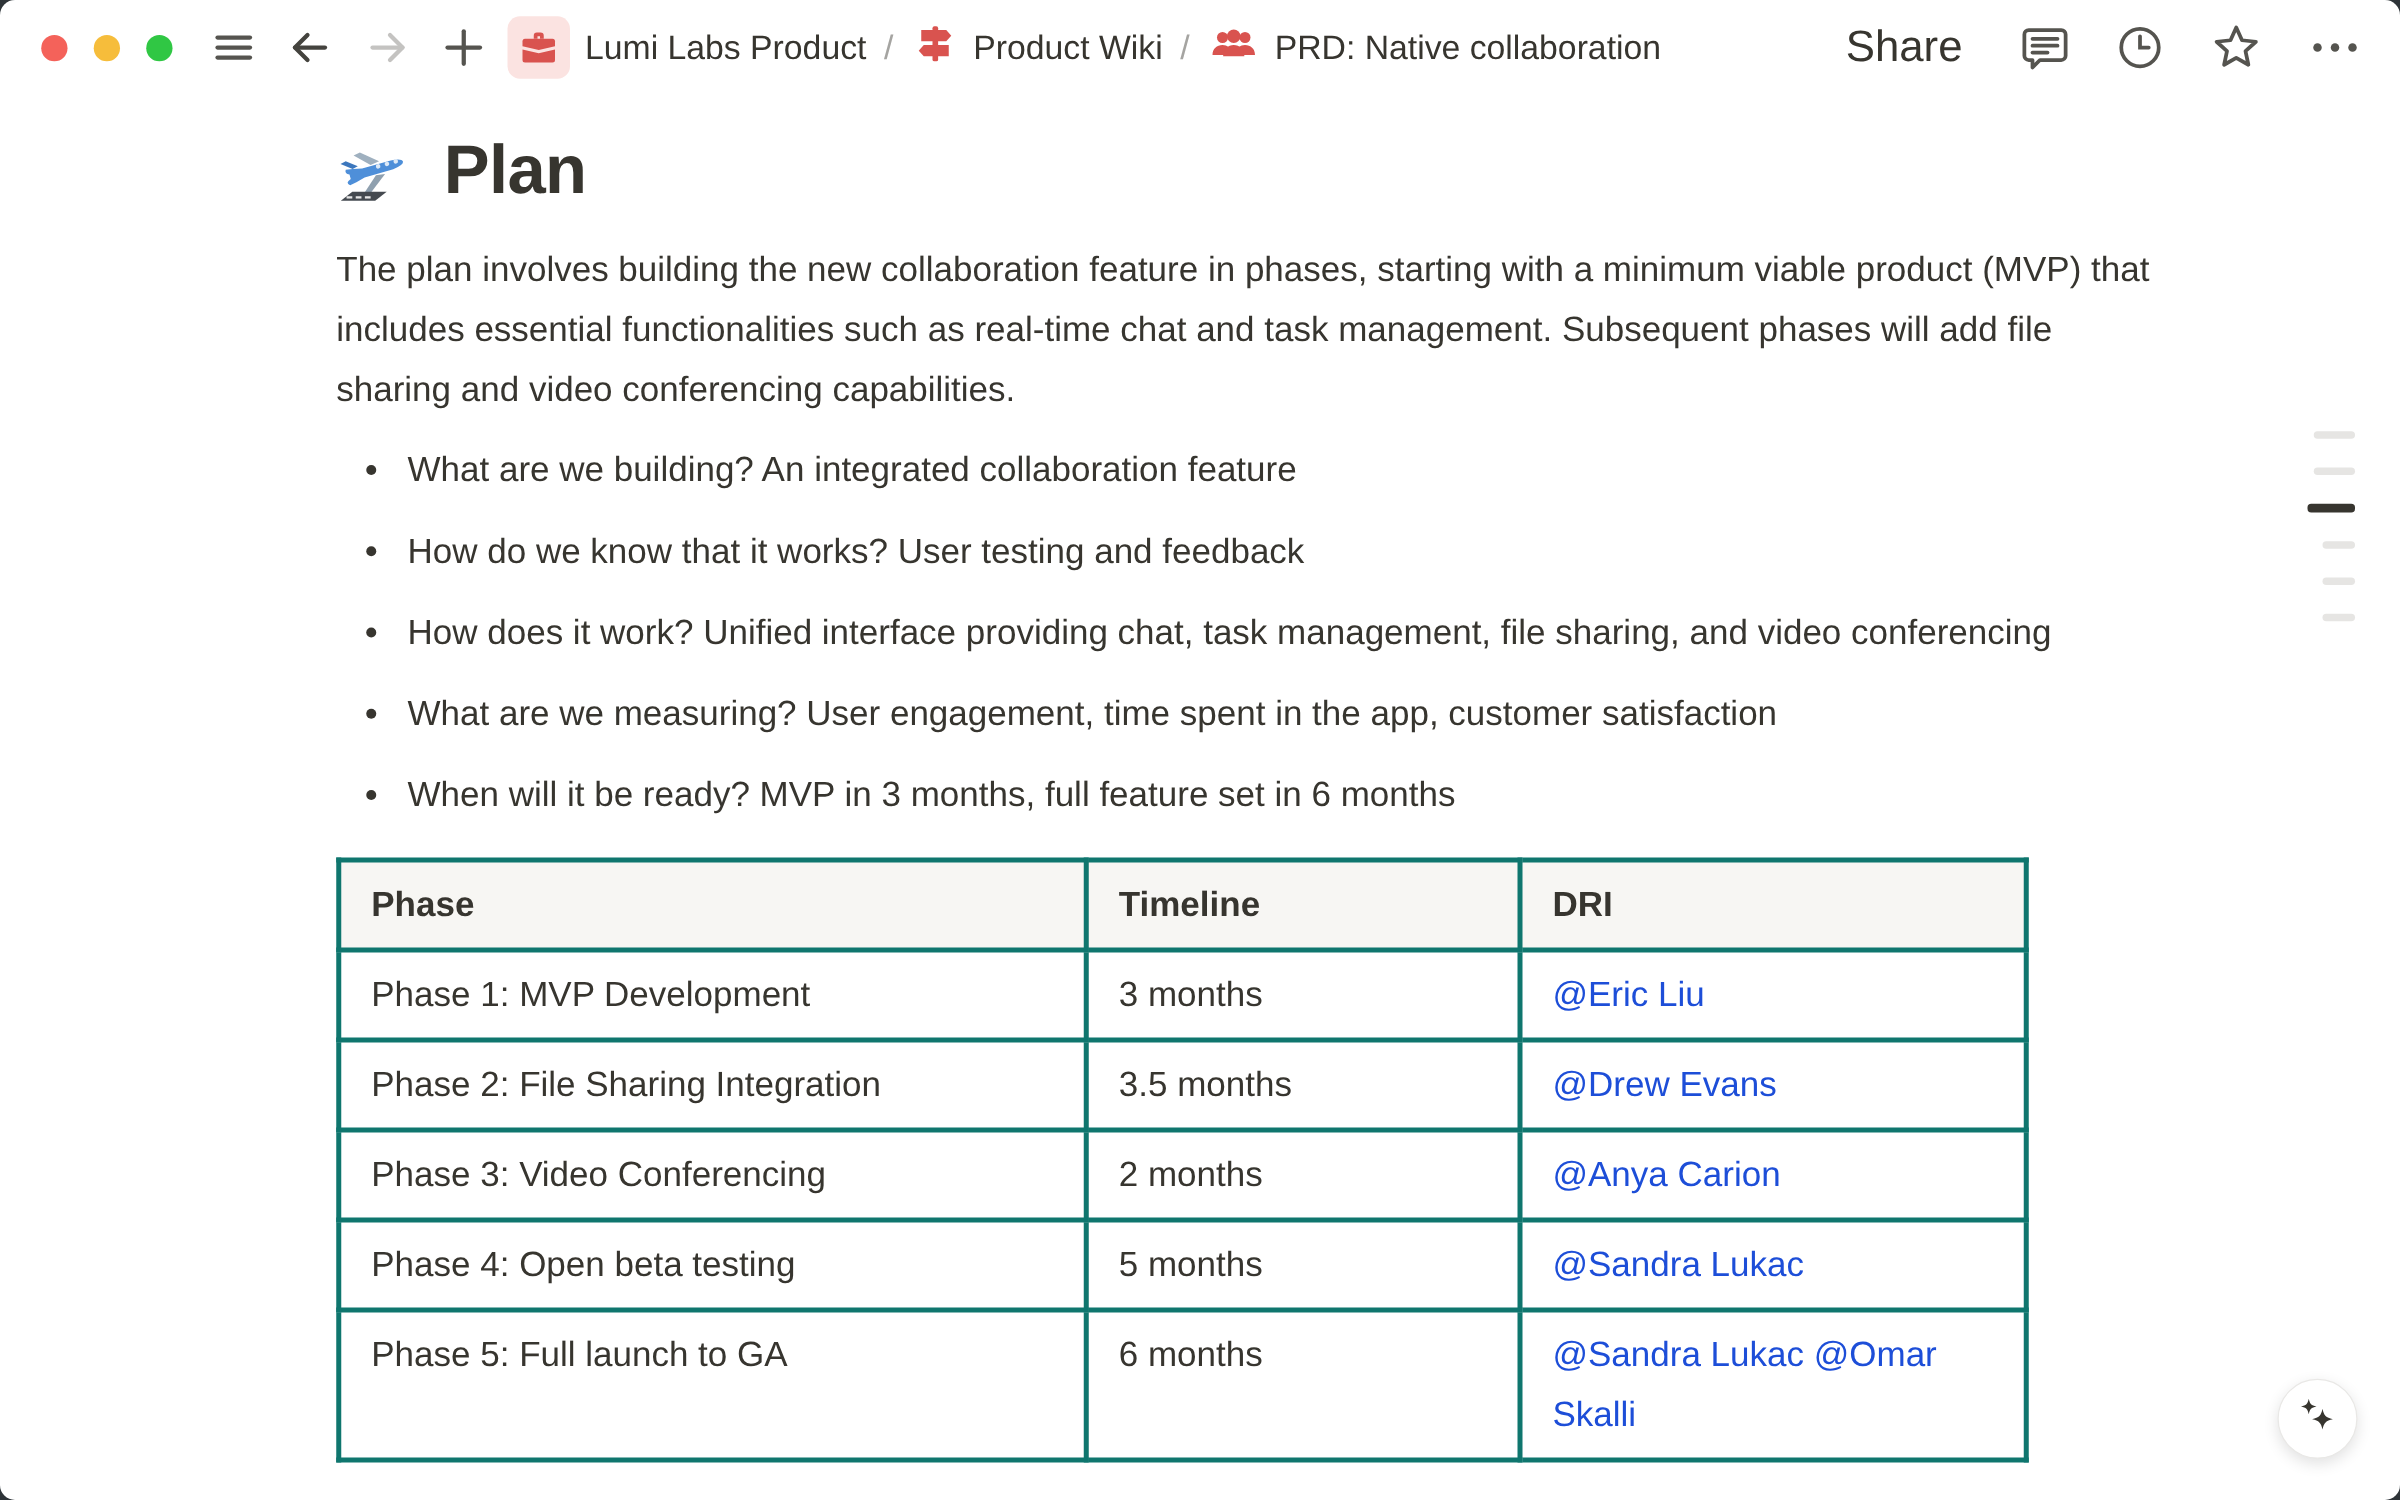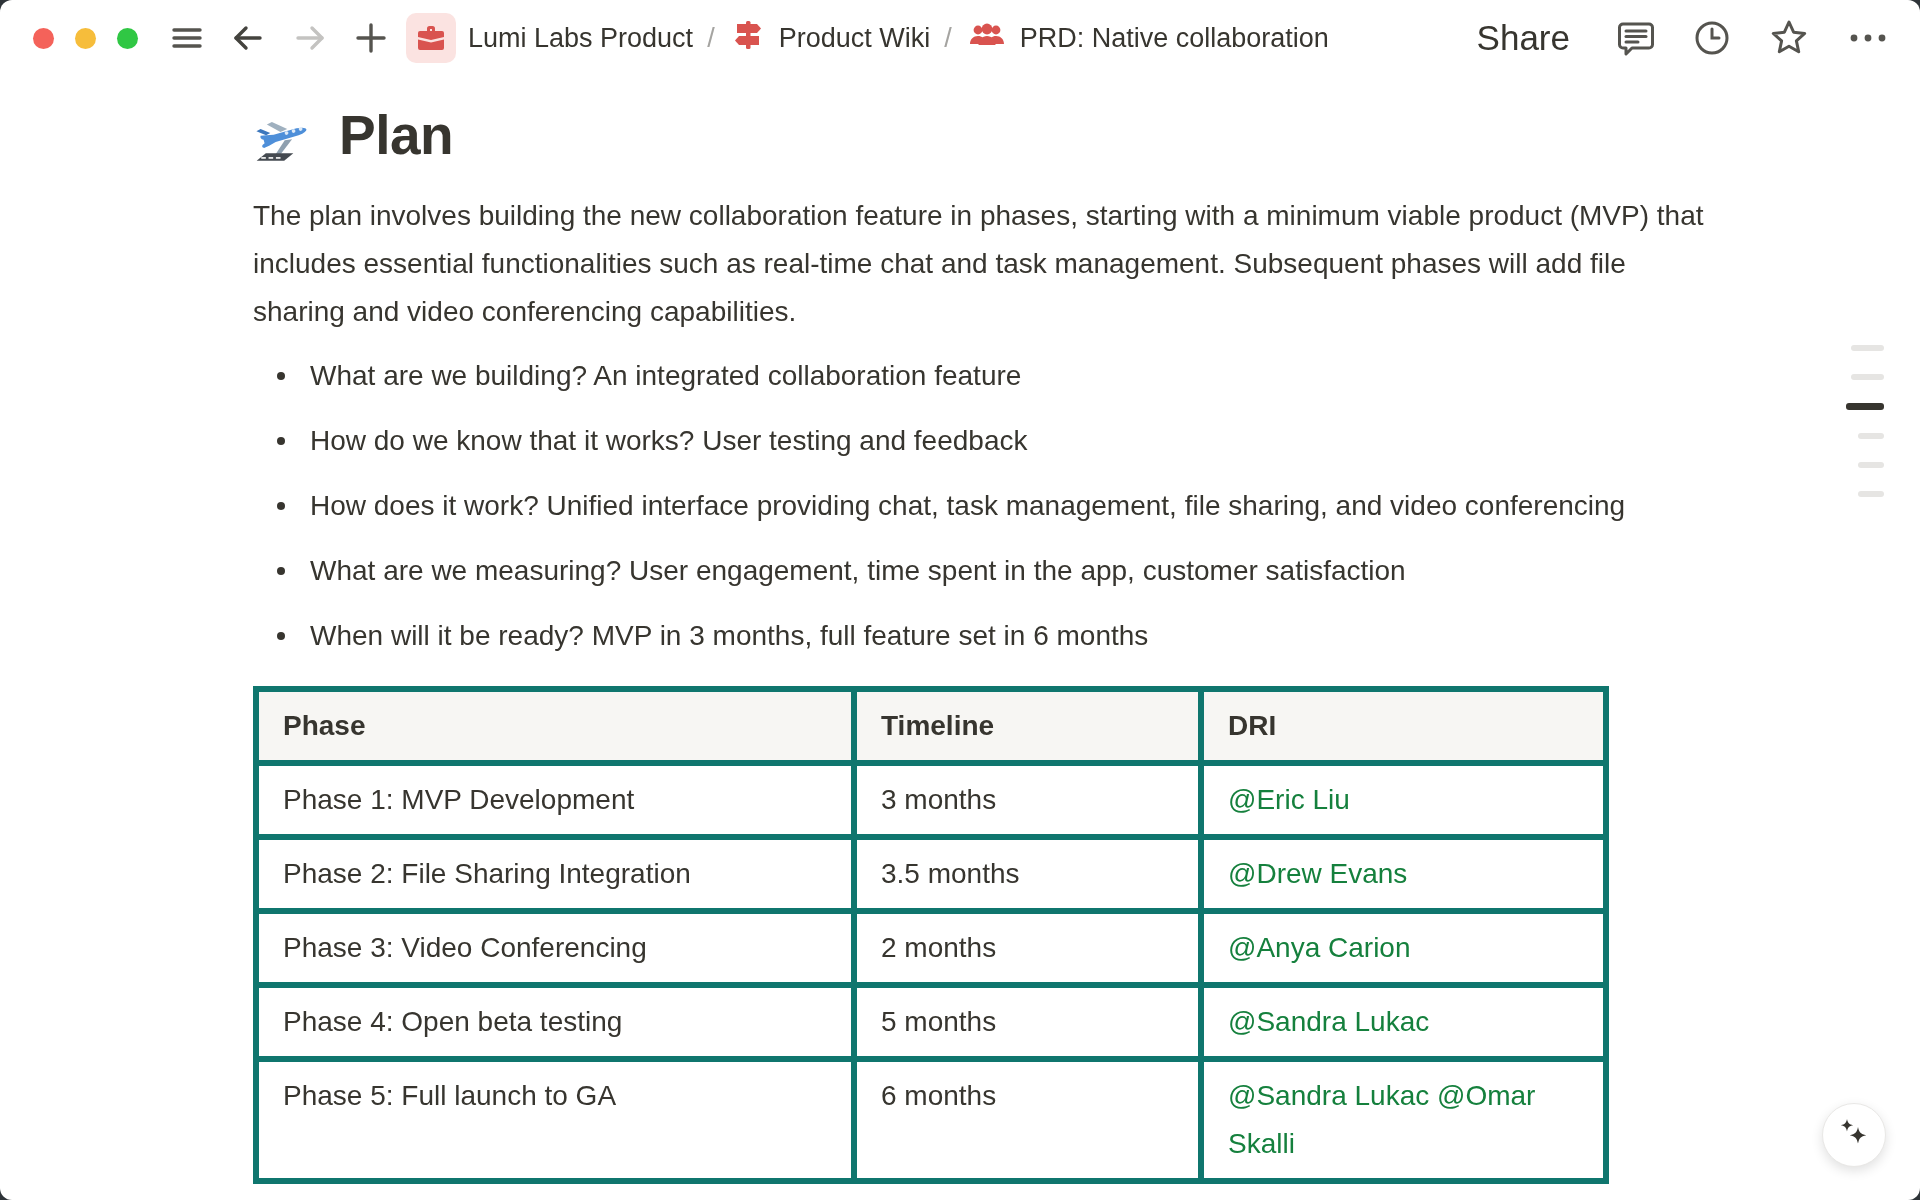--- a/index.html
+++ b/index.html
@@ -41,21 +41,21 @@
     width:50px; height:50px; border-radius:10px;
     background:#fbe3e1;
     display:flex; align-items:center; justify-content:center;
   }
 
   .topbar-right { margin-left:auto; display:flex; align-items:center; gap:36px; }
   .share-btn { font-size:35px; color:#37352f; cursor:pointer; padding:6px 10px; border-radius:6px; }
   .top-icon { display:flex; align-items:center; justify-content:center; cursor:pointer; }
 
   
-  .content { padding-left:253px; width:1750px; }
+  .content { padding-left:253px; width:1750px;margin-left:16px; }
 
   .title-row { margin-top:26px; display:flex; align-items:center; gap:20px; }
   .page-emoji { width:66px; height:66px; }
   h1.page-title { font-size:55px; font-weight:700; letter-spacing:-0.5px; color:#37352f; }
 
   .intro {
     margin-top:24px;
     font-size:28px; line-height:48px;
     width:1460px;
     color:#37352f;
@@ -80,32 +80,32 @@
     margin-top:26px;
     border-collapse:collapse;
     width:1350px;
     font-size:28px;
     table-layout:fixed;
   }
   .phase-table col.c1 { width:598px; }
   .phase-table col.c2 { width:347px; }
   .phase-table col.c3 { width:405px; }
   .phase-table th, .phase-table td {
-    border:6px solid #0f766e;
+    border:4px solid #0f766e;
     text-align:left;
     padding:10px 24px;
     line-height:48px;
     vertical-align:top;
   }
   .phase-table th {
     background:#f7f6f3;
     font-weight:600;
     color:#37352f;
   }
-  .phase-table td.dri { color:#15803d; }
+  .phase-table td.dri { color:#1d4ed8; }
 
   
   .outline { position:absolute; top:345px; right:36px; display:flex; flex-direction:column; align-items:flex-end; }
   .outline span { display:block; height:6px; border-radius:3px; background:#e6e5e3; margin-bottom:23px; cursor:pointer; }
   .outline span.w1 { width:33px; }
   .outline span.active { width:38px; background:#37352f; height:7px; }
   .outline span.w2 { width:26px; }
 
   
   .ai-fab {

